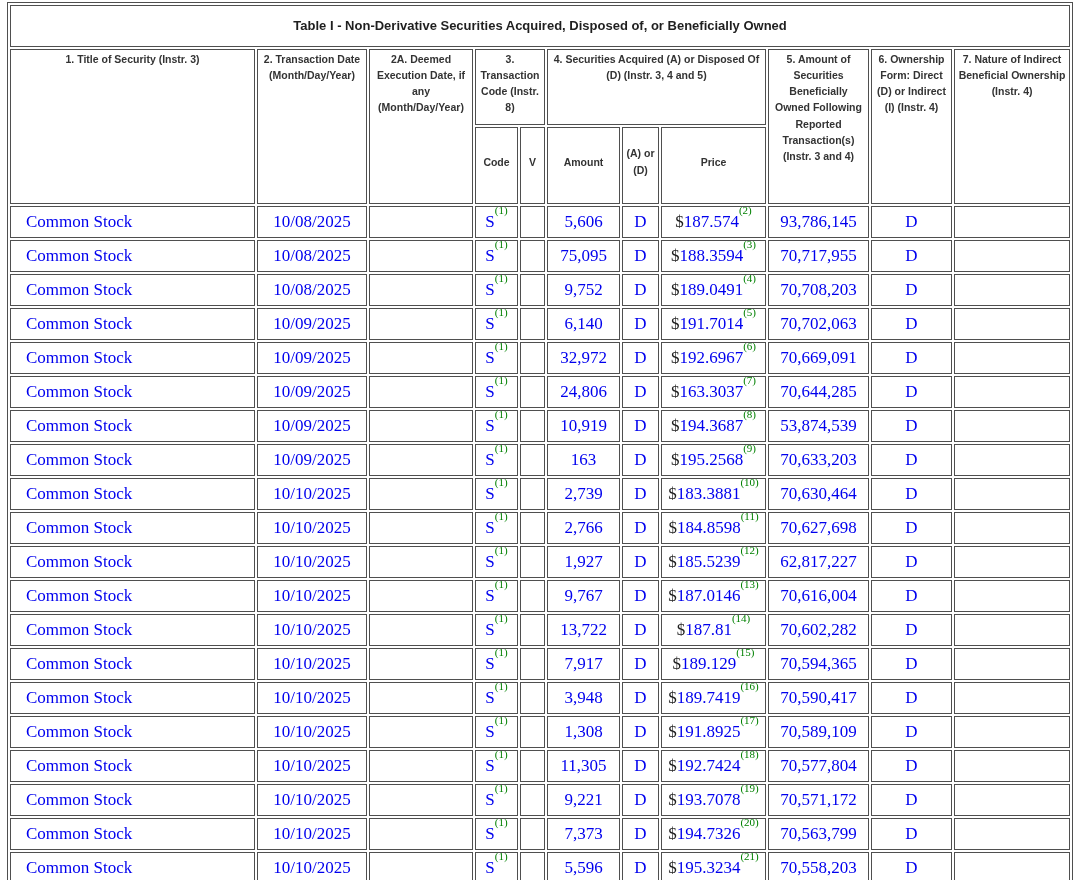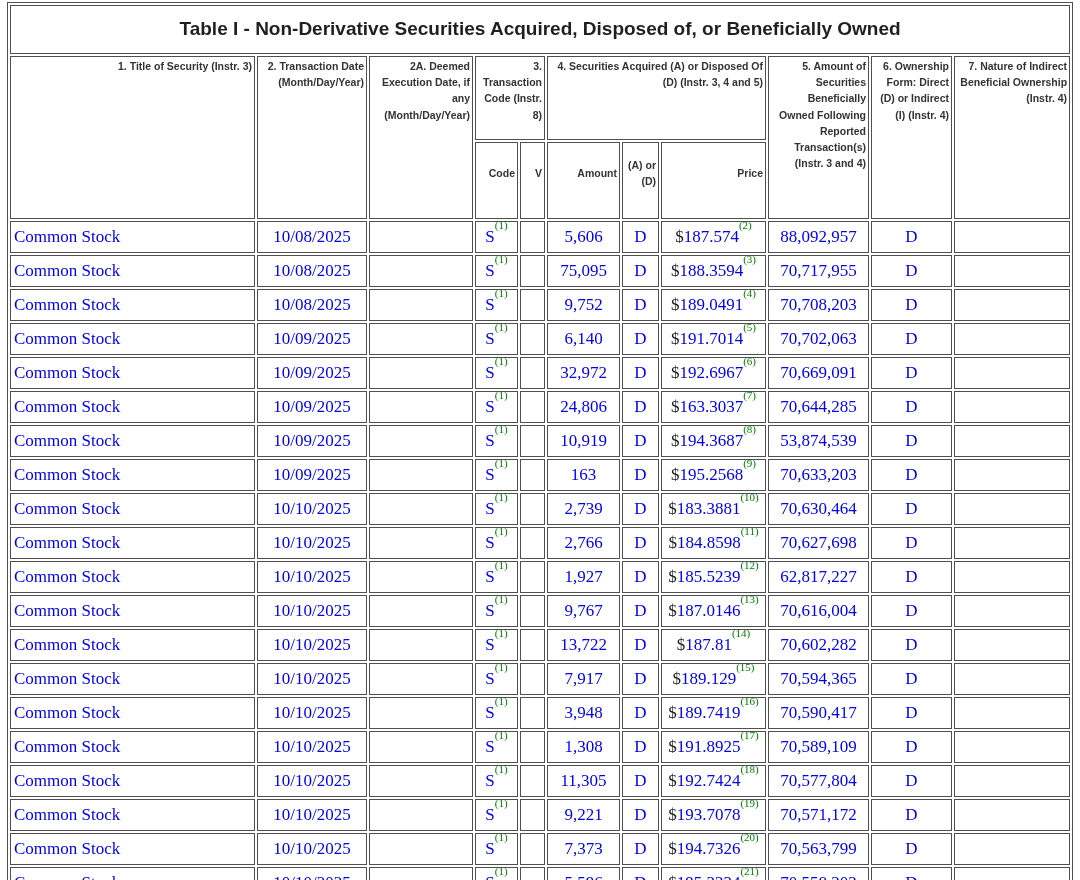--- a/index.html
+++ b/index.html
@@ -20,47 +20,47 @@
     border: 1px solid #4f4f4f;
     box-sizing: border-box;
     overflow: hidden;
     background: #ffffff;
   }
   th {
     font-family: "Liberation Sans", sans-serif;
     font-weight: bold;
     font-size: 10.5px;
     color: #333333;
-    text-align: right;
+    text-align: center;
     vertical-align: top;
-    padding: 1px 2px 16px 2px;
+    padding: 1px 2px 8px 2px;
     line-height: 1.55;
   }
   .title-row th {
-    font-size: 19px;
+    font-size: 13px;
     color: #1f1f1f;
     text-align: center;
     vertical-align: middle;
     height: 28px;
     padding: 12px;
     line-height: 1.2;
   }
   .head-row th.bridge { height: 70px; }
   .subhead-row th { height: 77px; vertical-align: middle; }
   td {
     height: 32px;
     font-family: "Liberation Serif", serif;
     font-size: 17px;
     color: #0000EE;
     text-align: center;
     vertical-align: middle;
     padding: 0 1px;
     white-space: nowrap;
   }
-  td.left { text-align: left; padding-left: 3px; }
+  td.left { text-align: left; padding-left: 15px; }
   sup.fn {
     color: #008000;
     font-size: 11px;
     position: relative;
     top: -6px;
     line-height: 0;
   }
   .dollar { color: #1f1f1f; }
   tfoot td { height: 30px; }
 </style>
@@ -107,21 +107,21 @@
     <tbody>
   <tr class="data-row">
     <td class="left"><span>Common Stock</span></td>
     <td><span>10/08/2025</span></td>
     <td><span></span></td>
     <td><span>S</span><sup class="fn">(1)</sup></td>
     <td><span></span></td>
     <td><span>5,606</span></td>
     <td><span>D</span></td>
     <td><span class="dollar">$</span><span>187.574</span><sup class="fn">(2)</sup></td>
-    <td><span>88,092,957</span></td>
+    <td><span>93,786,145</span></td>
     <td><span>D</span></td>
     <td><span></span></td>
   </tr>
 
   <tr class="data-row">
     <td class="left"><span>Common Stock</span></td>
     <td><span>10/08/2025</span></td>
     <td><span></span></td>
     <td><span>S</span><sup class="fn">(1)</sup></td>
     <td><span></span></td>

